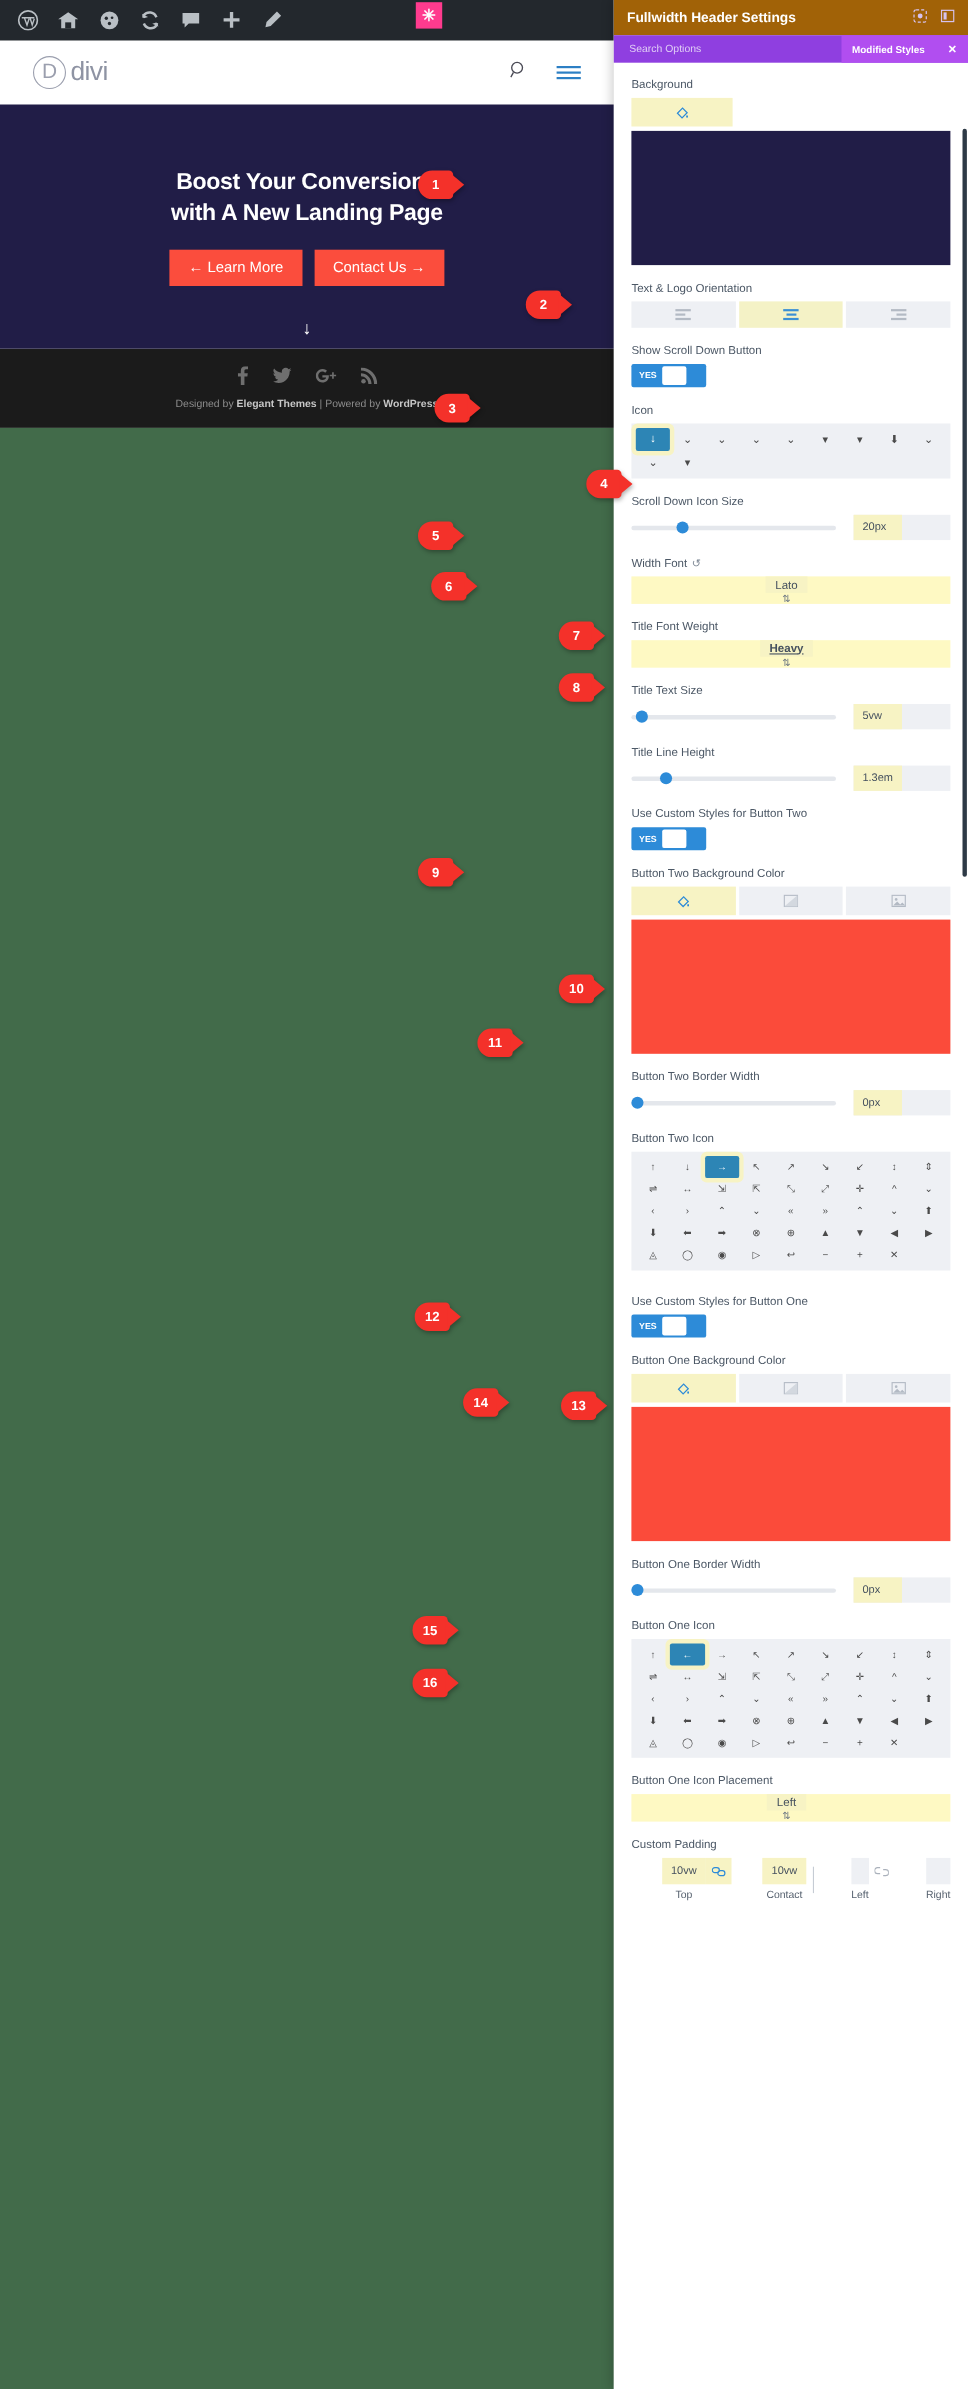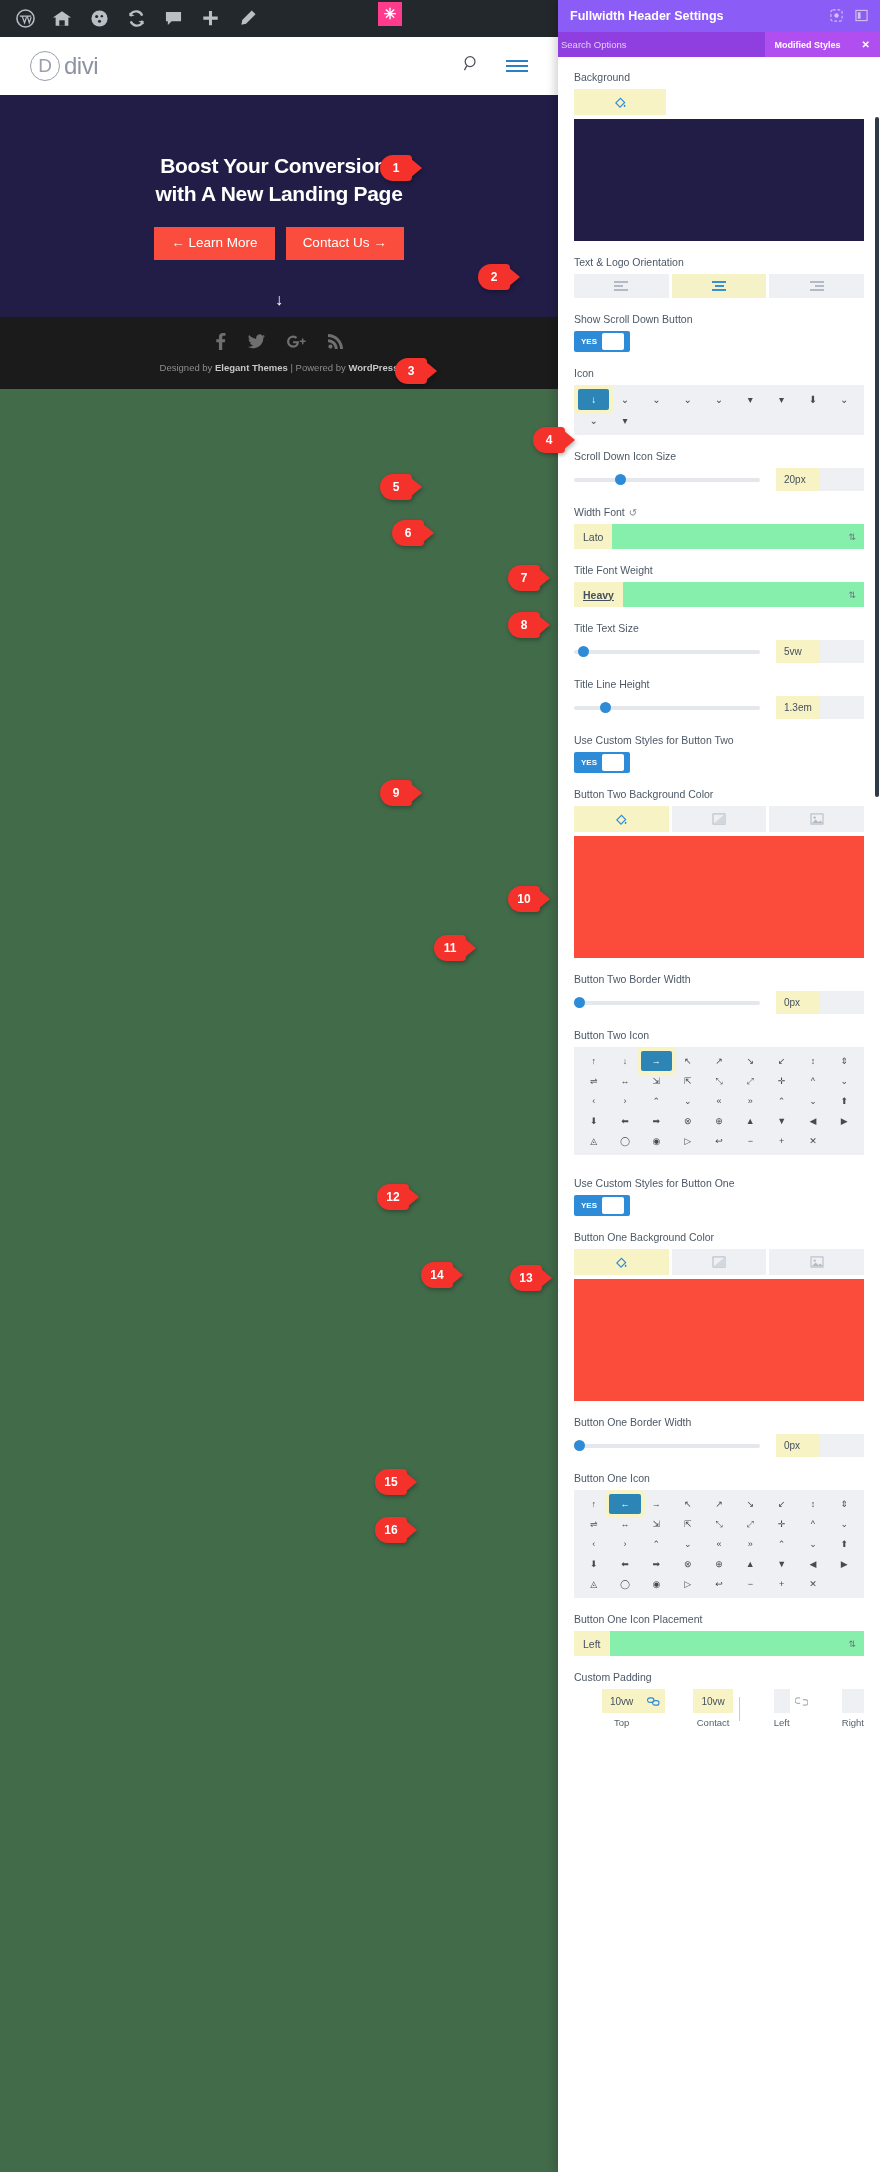--- a/index.html
+++ b/index.html
@@ -70,30 +70,30 @@
 
   .greenfill { background: #426b4a; flex: 1; width: 100%; }
 
   
   #panel {
     position: absolute; right: 0; top: 0; width: 322px; height: 2172px;
     background: #fff; box-shadow: -3px 0 9px rgba(0,0,0,.18);
     display: flex; flex-direction: column;
   }
   .p-head {
-    background: #8b5cf6; height: 32px; flex: 0 0 32px;
+    background: #a16207; height: 32px; flex: 0 0 32px;
     display: flex; align-items: center; justify-content: space-between;
     padding: 0 12px;
   }
   .p-head .ttl { color: #fff; font-size: 12.5px; font-weight: bold; }
   .p-head .acts { display: flex; gap: 12px; color: #d6c2ef; font-size: 11px; }
   .p-search {
     background: #8f3fe0; height: 25px; flex: 0 0 25px;
     display: flex; align-items: center; justify-content: space-between;
-    padding: 0 0 0 3px;
+    padding: 0 0 0 14px;
   }
   .p-search .ph { color: #e0cdf5; font-size: 9.5px; }
   .badge {
     background: #b14ef0; color: #fff; font-size: 9px; font-weight: bold;
     height: 25px; display: flex; align-items: center; gap: 21px; padding: 0 10px;
   }
   .badge .x { font-size: 10px; }
 
   .p-body { flex: 1; overflow: hidden; position: relative; }
   .p-inner { padding: 14px 16px 0 16px; }
@@ -116,21 +116,21 @@
   .seg { display: flex; gap: 3px; }
   .seg .s {
     flex: 1; height: 24px; background: #eef0f4;
     display: flex; align-items: center; justify-content: center;
   }
   .seg .s.sel { background: #f4f2c6; }
   .align-ico i { display: block; height: 2px; background: #3b8fd4; margin: 2px 0; }
   .align-ico.gray i { background: #b3bac4; }
 
   .toggle {
-    width: 56px; height: 21px; background: #2d8bd8; border-radius: 2px;
+    width: 68px; height: 21px; background: #2d8bd8; border-radius: 2px;
     display: flex; align-items: center; padding: 2px;
   }
   .toggle .tx { color: #fff; font-size: 8px; font-weight: bold; padding: 0 5px; }
   .toggle .kn { width: 22px; height: 17px; background: #fff; border-radius: 2px; }
 
   .iconpick { background: #eef0f4; padding: 4px; display: flex; flex-wrap: wrap; }
   .iconpick .ic {
     width: 11.11%; height: 21px; display: flex; align-items: center; justify-content: center;
     font-size: 10px; color: #4a4a4a;
   }
@@ -142,22 +142,22 @@
   .track .knob { position: absolute; top: -4px; width: 11px; height: 11px; background: #2d8bd8; border-radius: 50%; }
   .valbox {
     width: 88px; height: 23px; background: #eef0f4; display: flex; align-items: center;
   }
   .valbox .v {
     background: #f7f3c4; height: 23px; display: flex; align-items: center;
     padding: 0 8px; font-size: 10px; color: #45505e; min-width: 44px;
   }
 
   .selectbox {
-    height: 25px; background: #86efac; display: flex; align-items: center;
-    justify-content: space-between; padding-right: 8px;
+    height: 25px; background: #fef9c3; display: flex; align-items: center;
+    justify-content: space-between; padding-right: 8px; flex-direction: column;
   }
   .selectbox .v {
     background: #f7f3c4; height: 25px; display: flex; align-items: center;
     padding: 0 9px; font-size: 10.5px; color: #45505e;
   }
   .selectbox .v.bold { font-weight: bold; text-decoration: underline; }
   .selectbox .ar { font-size: 9px; color: #6b7683; }
 
   .padrow { display: flex; align-items: center; gap: 0; }
   .padcell { flex: 1; position: relative; margin-left: 28px; }

